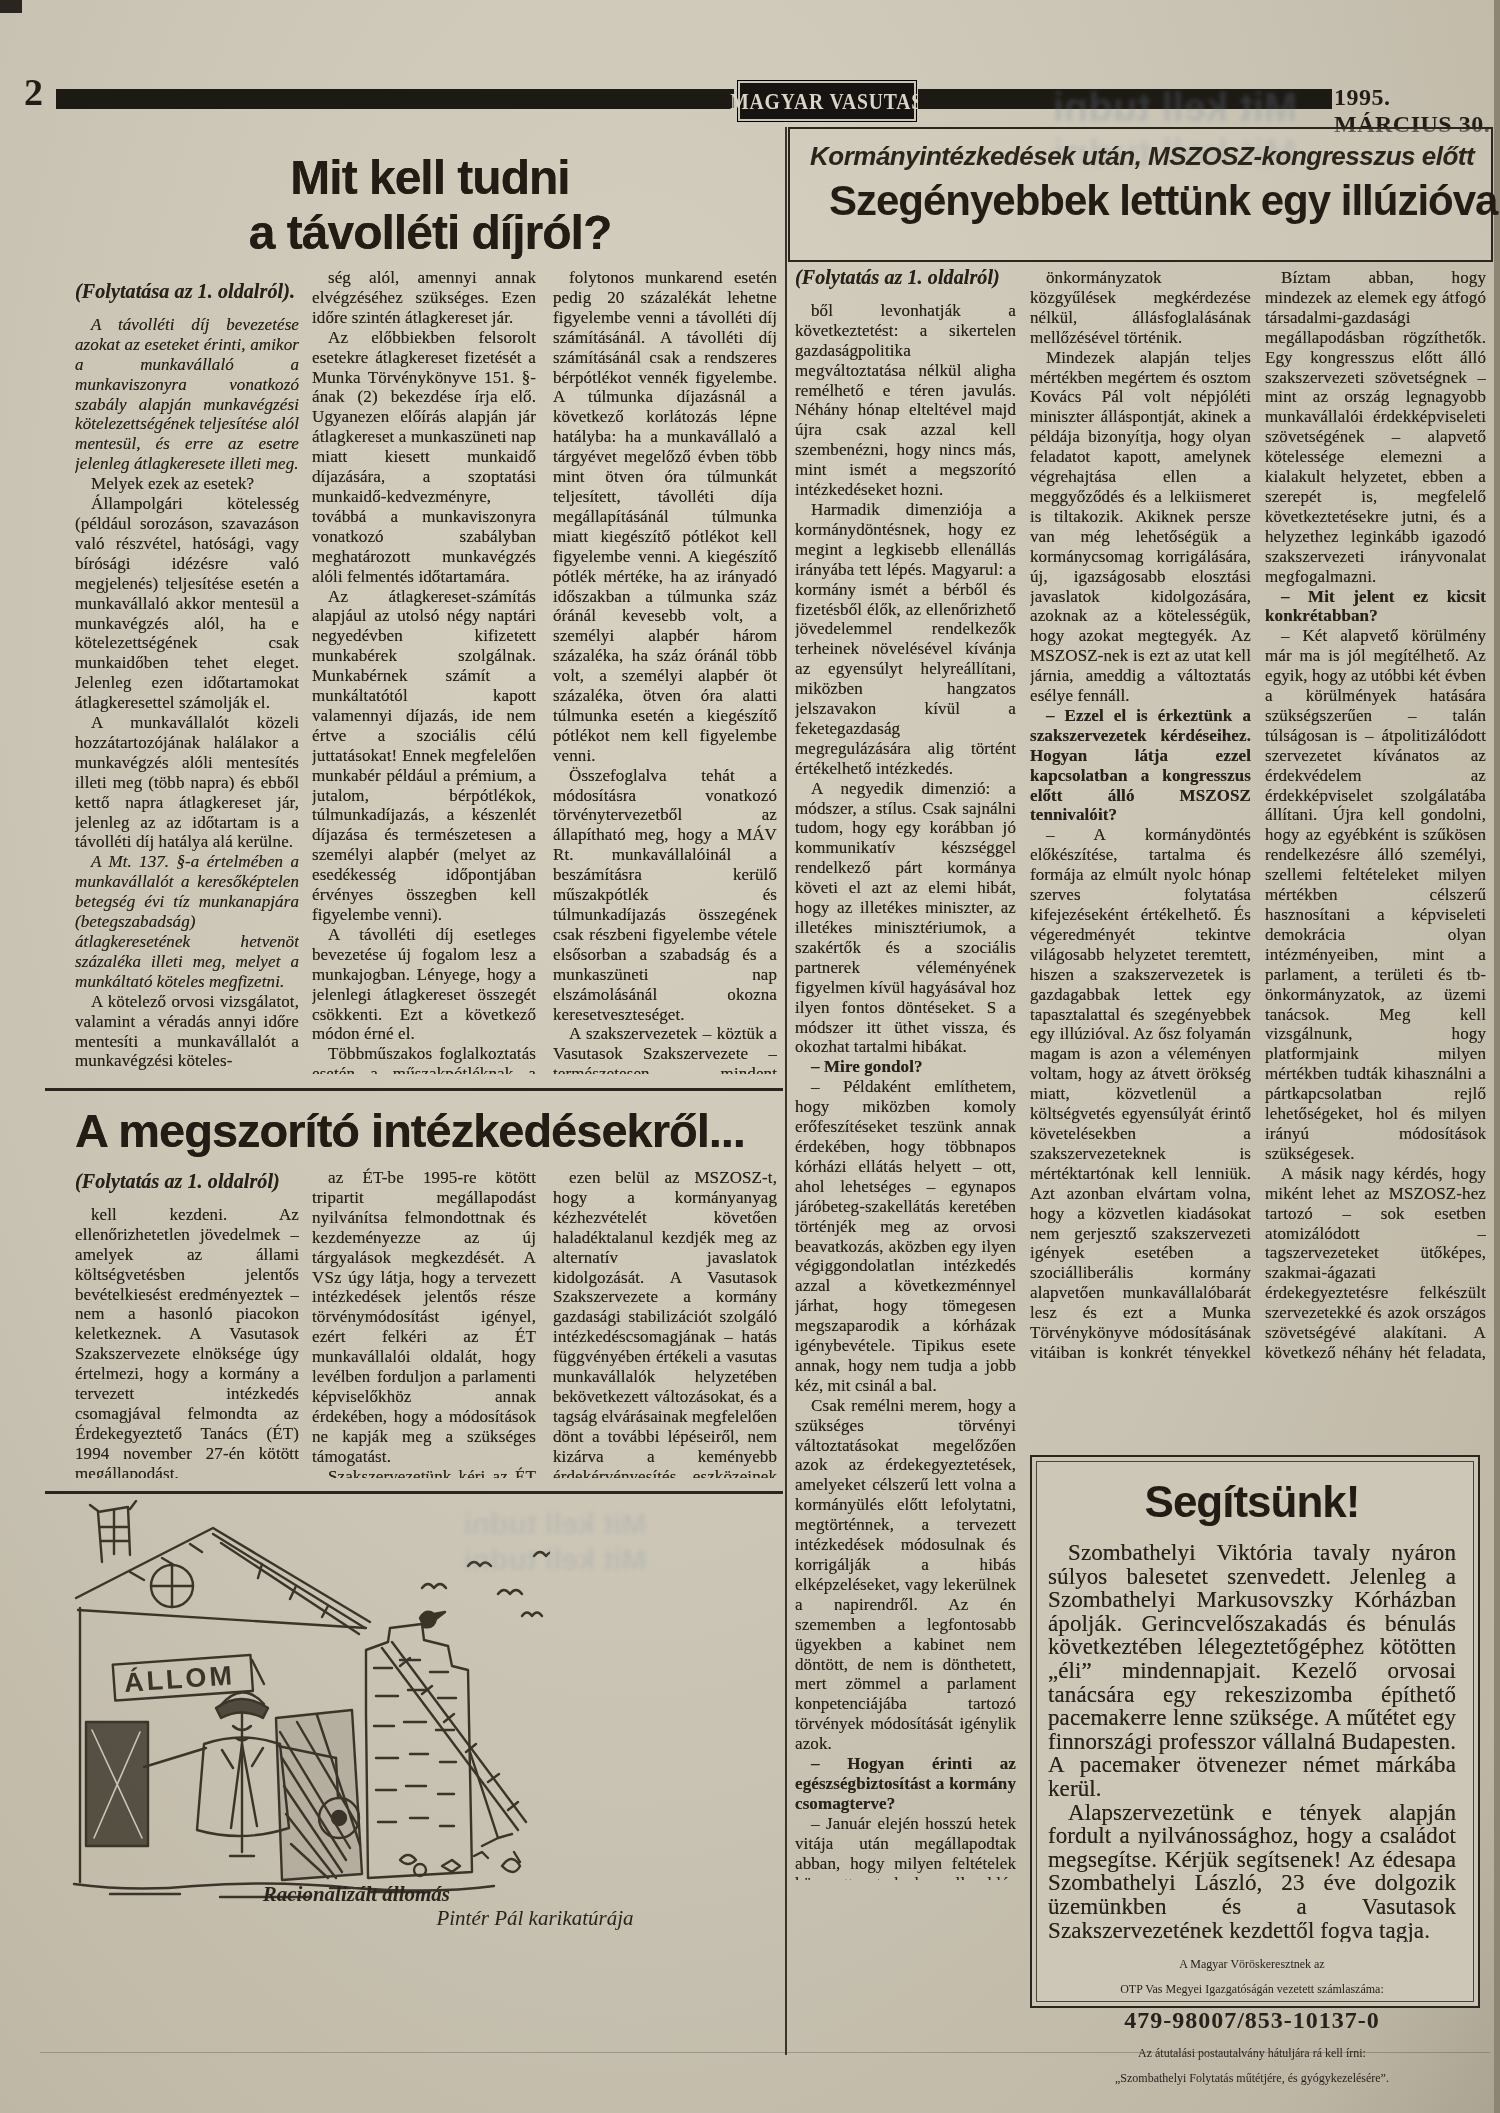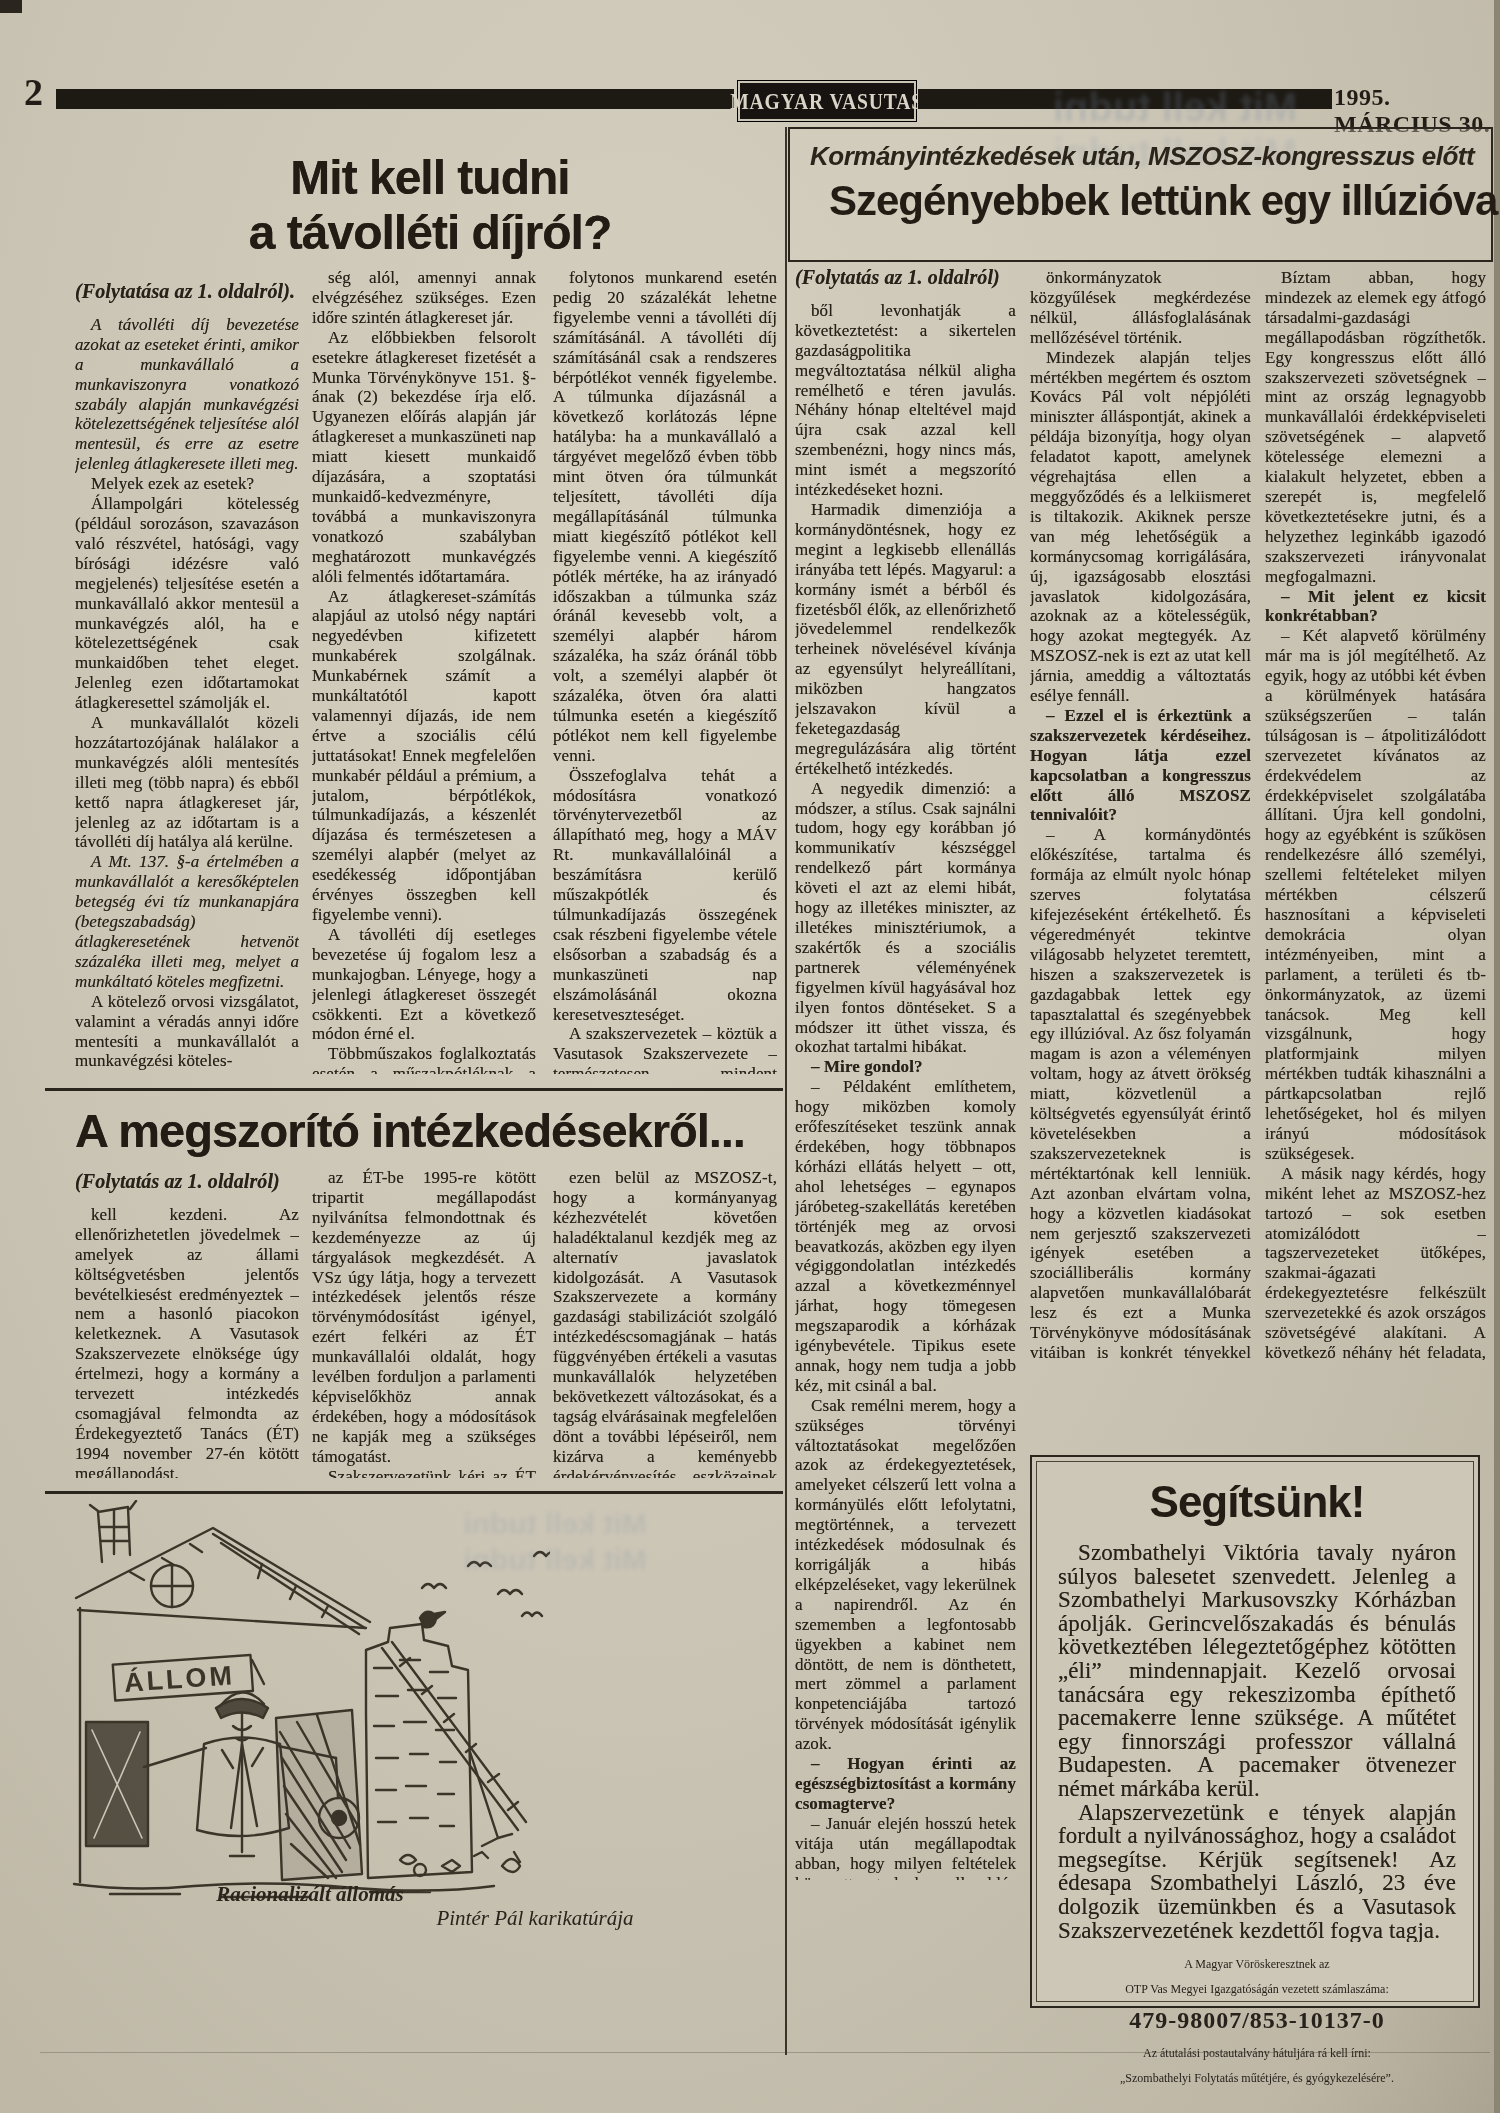--- a/index.html
+++ b/index.html
@@ -41,32 +41,32 @@
   .head-box{position:absolute;left:788px;top:127px;width:701px;height:131px;border:2px solid #2a251d;
             background:rgba(214,208,195,.35);}
   .kicker{position:absolute;left:20px;top:12px;font:bold italic 26px "Liberation Sans",sans-serif;
           font-style:italic;color:#2a241b;letter-spacing:-.5px;}
   .head-box .big{position:absolute;left:0;top:48px;width:100%;text-align:center;
           font:bold 42px "Liberation Sans",sans-serif;letter-spacing:-1px;color:#221c14;margin-left:28px;}
 
   
   .help-box{position:absolute;left:1030px;top:1455px;width:450px;height:553px;border:2px solid #2a251d;
             box-shadow:inset 0 0 0 4px #cbc5b5, inset 0 0 0 5px #4a4336;background:#cdc7b7;box-sizing:border-box;
-            padding:14px 22px 0 26px;}
+            padding:14px 22px 0 16px;}
   .help-title{font:bold 44px "Liberation Sans",sans-serif;text-align:center;letter-spacing:-1px;color:#221c14;margin:6px 0 14px 0;}
   .help-paras .para{font-size:23px;line-height:23.6px;text-indent:20px;}
   .help-center{margin-top:10px;}
   .help-center .line{text-align:center;font-size:12px;line-height:25px;}
   .help-center .line-2{font-size:24px;font-weight:bold;letter-spacing:1px;margin:6px 0;}
   .help-center .line-3{margin-top:8px;}
   .help-sign{margin:18px 30px 0 auto;width:62%;}
   .help-sign .line{text-align:center;font-size:20px;line-height:25px;}
 
   
-  .cartoon-caption{position:absolute;left:170px;top:1882px;width:280px;text-align:center;
+  .cartoon-caption{position:absolute;left:170px;top:1882px;width:280px;text-align:right;
        font:italic bold 21px "Liberation Serif",serif;color:#2a241c;}
   .cartoon-credit{position:absolute;left:420px;top:1906px;width:230px;text-align:center;
        font:italic 21px "Liberation Serif",serif;color:#2a241c;}
 
   
   .ghost{position:absolute;transform:scaleX(-1);filter:blur(2px);opacity:.26;color:#76879e;
          font:bold 40px "Liberation Sans",sans-serif;line-height:46px;text-align:center;pointer-events:none;}
   .ghost-top{left:1020px;top:84px;width:310px;}
   .ghost-cartoon{left:430px;top:1506px;width:250px;font-size:30px;line-height:36px;opacity:.18;}
 </style>

